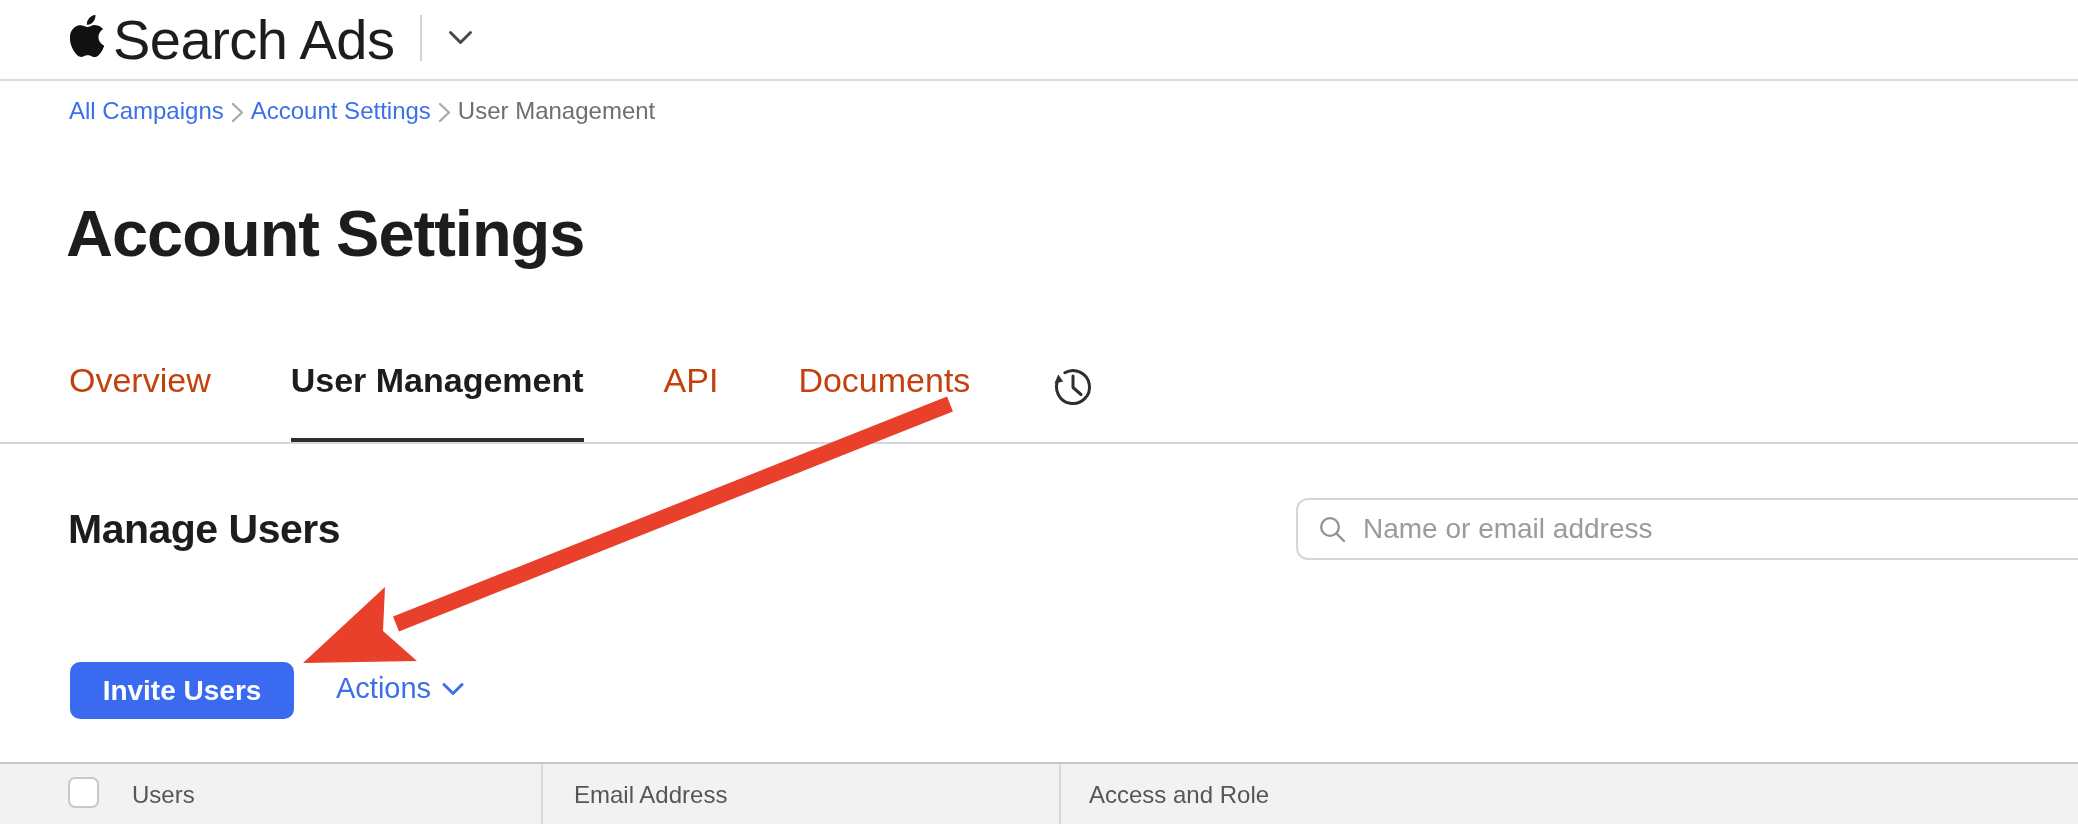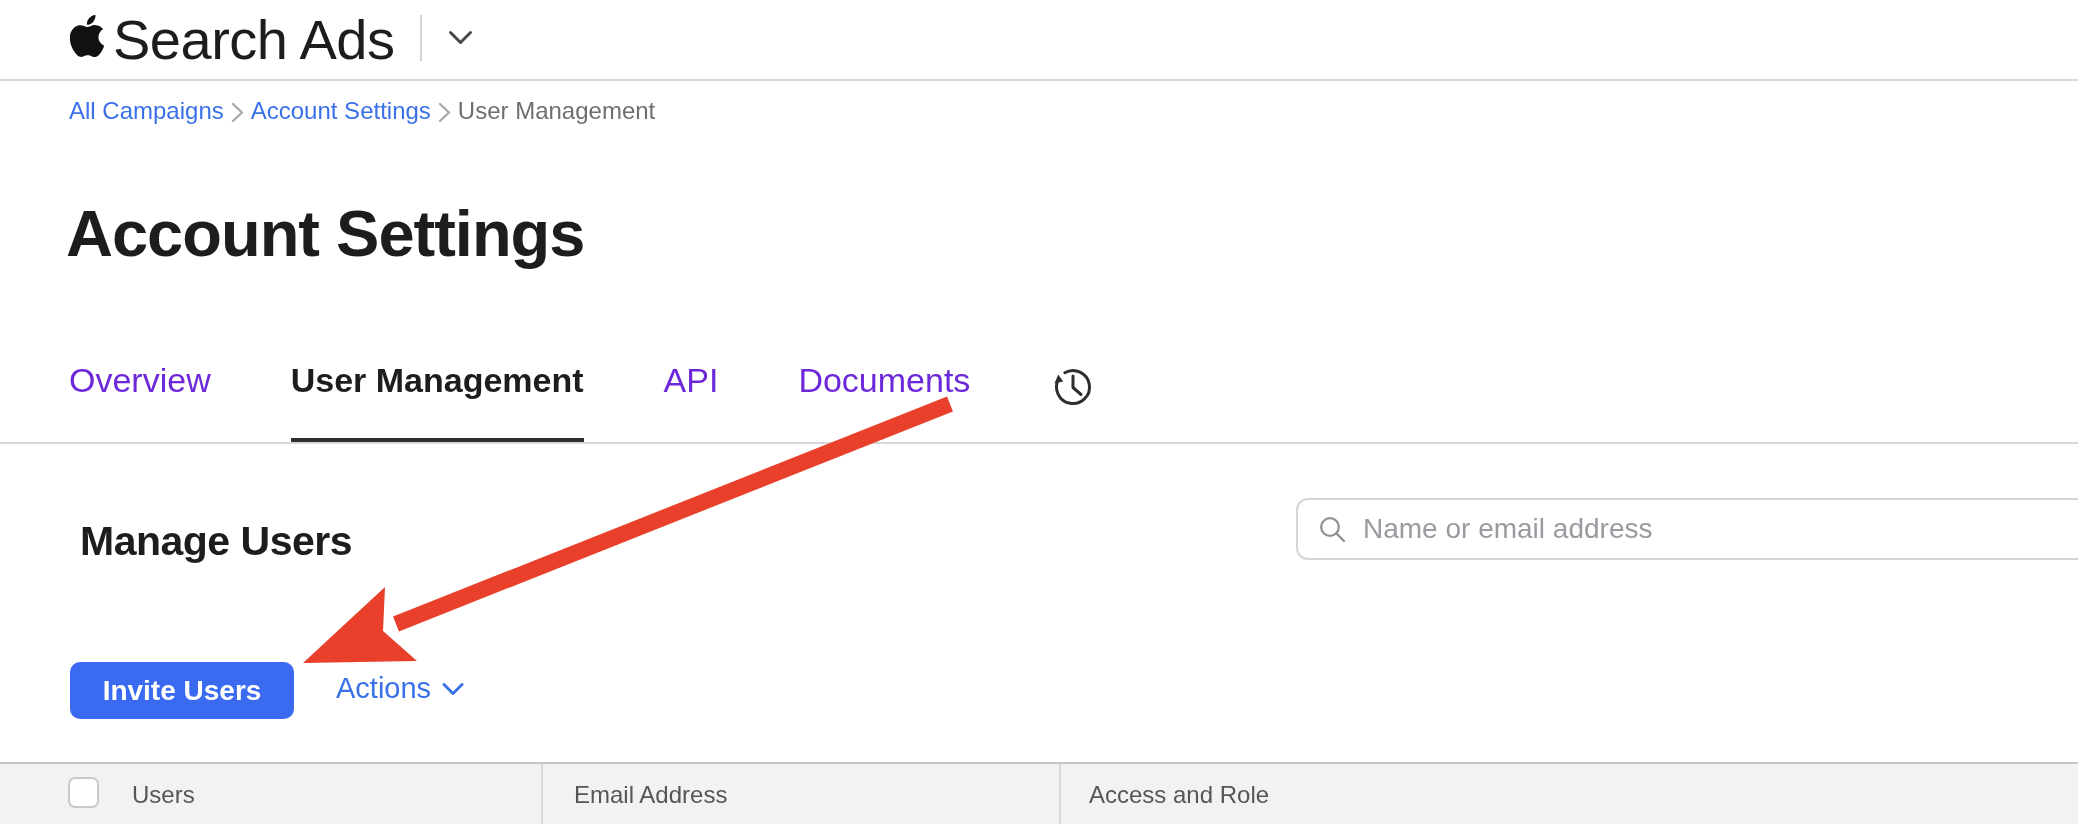--- a/index.html
+++ b/index.html
@@ -19,27 +19,27 @@
   .product{font-size:41px;font-weight:400;color:#1d1d1f;white-space:nowrap;}
   
   .breadcrumb{position:absolute;top:97px;left:69px;display:flex;align-items:center;gap:7px;font-size:24px;}
   .crumb-link{color:#3a70e8;text-decoration:none;cursor:pointer;white-space:nowrap;}
   .crumb-current{color:#6e6e73;white-space:nowrap;}
   .crumb-sep{display:flex;align-items:center;margin-top:2px;}
   
   .page-title{position:absolute;top:196px;left:66px;margin:0;font-size:65px;font-weight:700;letter-spacing:-1px;}
   
   .tabs{position:absolute;top:361px;left:69px;height:83px;display:flex;gap:80px;align-items:flex-start;}
-  .tab{position:relative;height:100%;font-size:34px;color:#6d28d9;cursor:pointer;white-space:nowrap;}
+  .tab{position:relative;height:100%;font-size:34px;color:#c2410c;cursor:pointer;white-space:nowrap;}
   .tab.active{font-weight:700;color:#1d1d1f;}
   .tab.active::after{content:"";position:absolute;left:0;right:0;bottom:0;height:6px;background:#2e2e30;}
   .history-btn{margin-top:2px;cursor:pointer;display:flex;align-items:flex-start;}
   .tabs-line{position:absolute;top:442px;left:0;right:0;height:2px;background:#d7d7da;}
   
-  .section-heading{position:absolute;top:506px;left:68px;margin:12px;font-size:41px;font-weight:700;letter-spacing:-0.5px;}
+  .section-heading{position:absolute;top:506px;left:68px;margin:0;font-size:41px;font-weight:700;letter-spacing:-0.5px;}
   .search-box{
     position:absolute;top:498px;left:1296px;width:900px;height:62px;box-sizing:border-box;
     border:2px solid #d5d5da;border-radius:12px;background:#fff;
     display:flex;align-items:center;padding-left:20px;
   }
   .search-box input{
     border:none;outline:none;background:transparent;flex:1;margin-left:14px;
     font-size:28px;color:#1d1d1f;font-family:inherit;
   }
   .search-box input::placeholder{color:#9a9aa0;}

